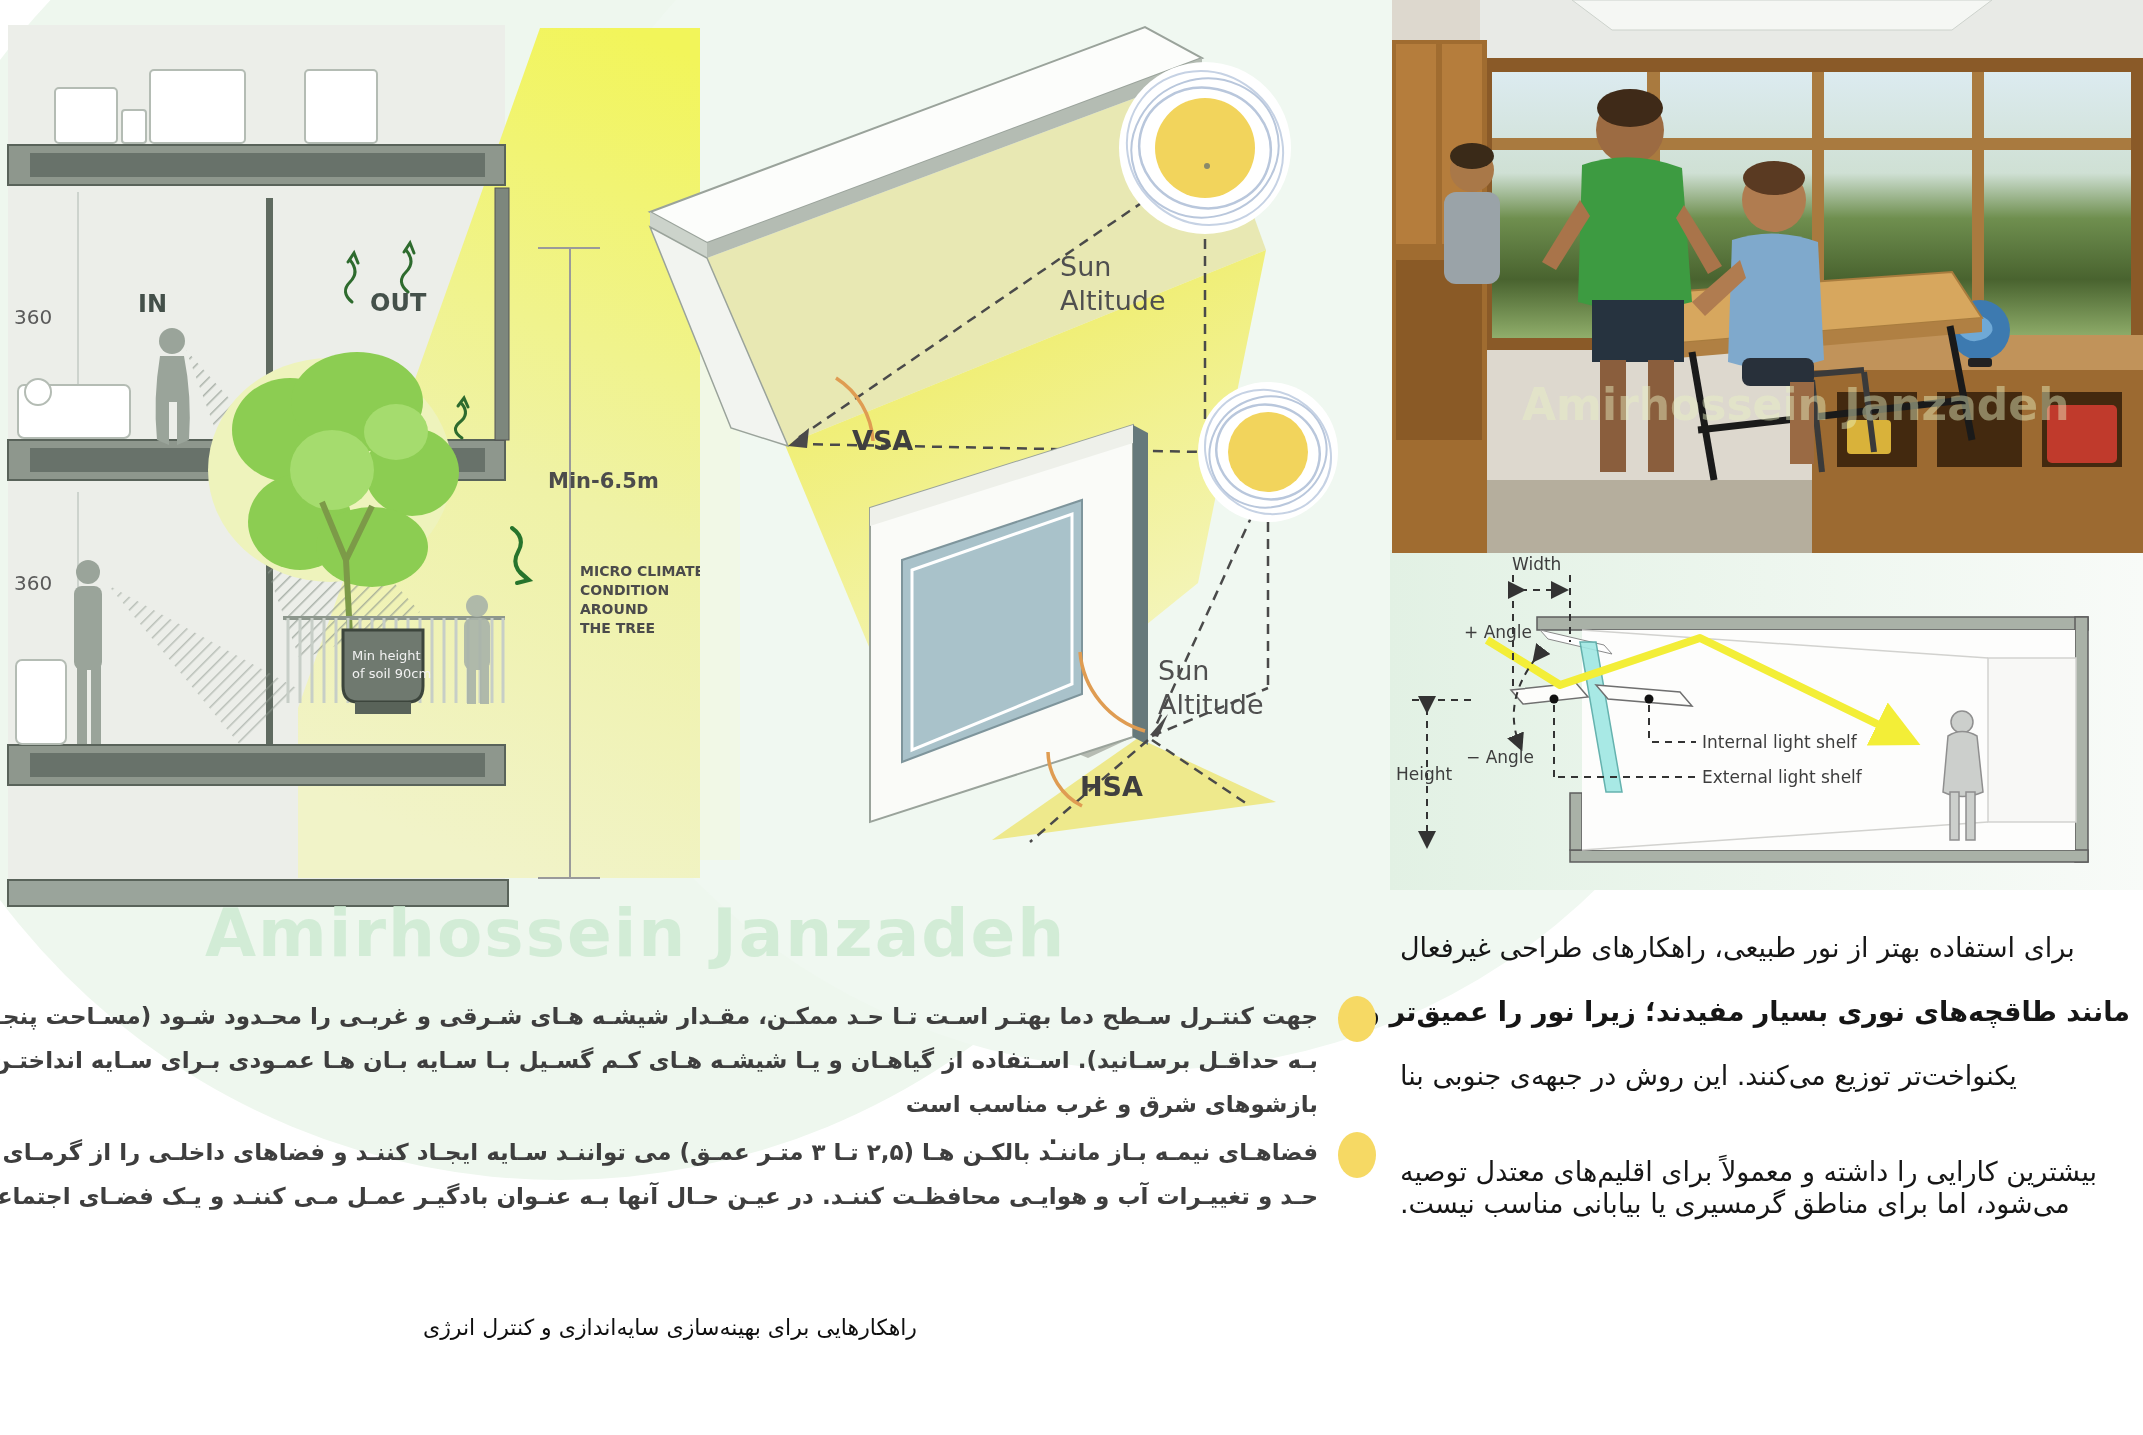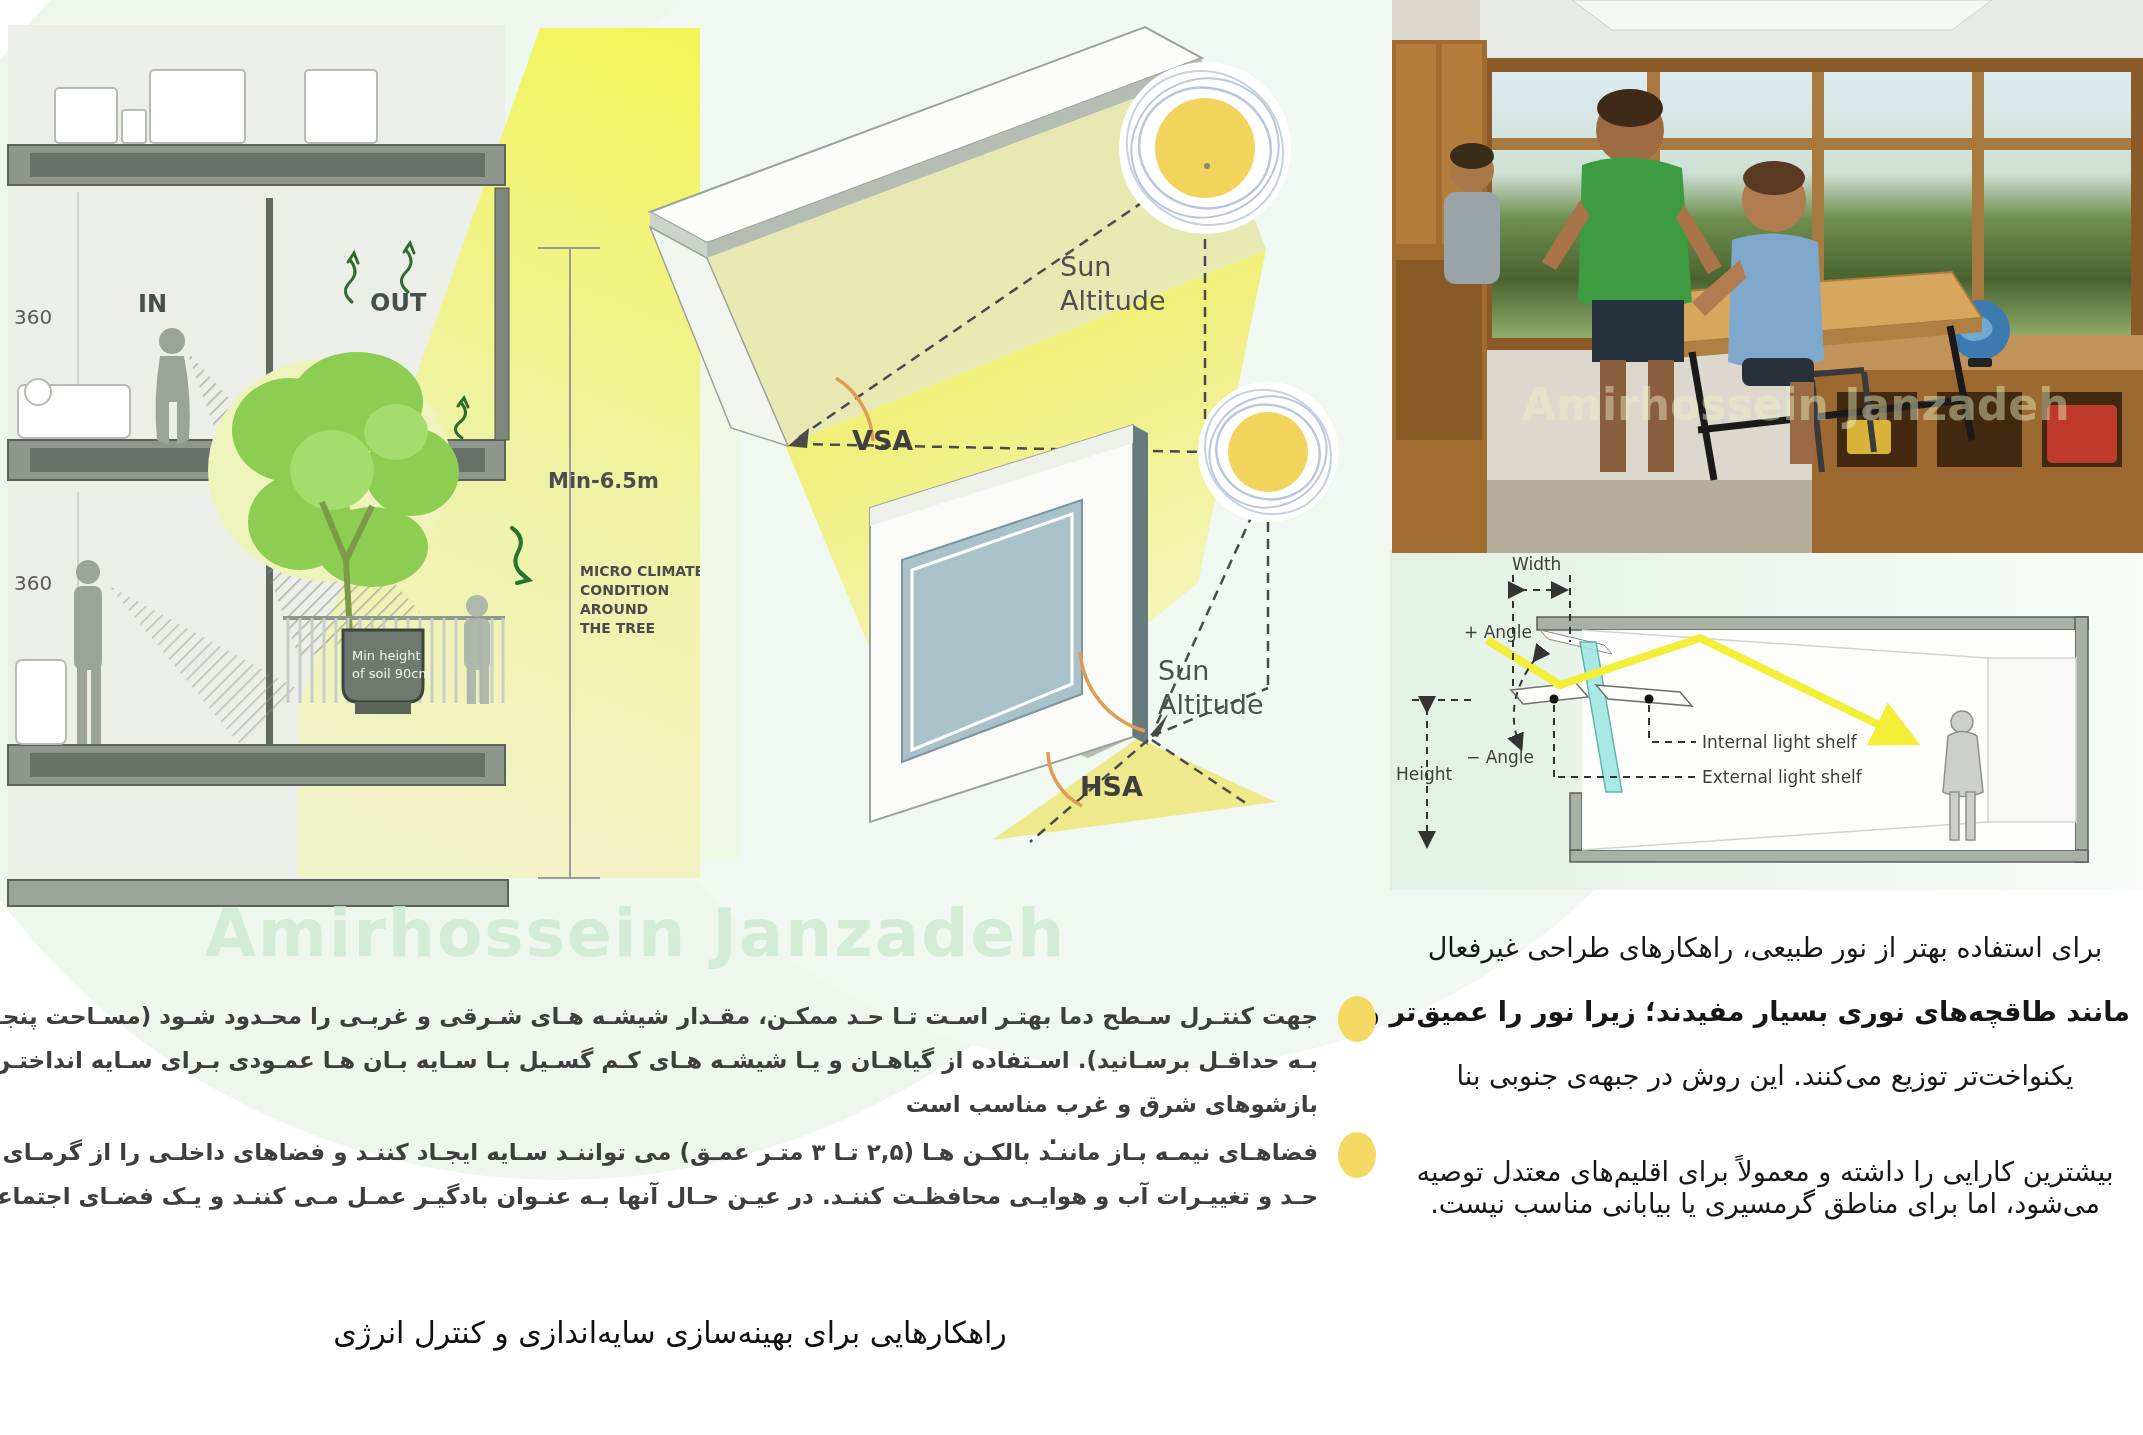--- a/index.html
+++ b/index.html
@@ -1,26 +1,26 @@
 <!DOCTYPE html>
 <html><head>
 <meta charset="utf-8">
 <style>
   html,body{margin:0;padding:0;background:#ffffff;}
   #canvas{position:relative;width:2143px;height:1435px;background:#ffffff;overflow:hidden;
           font-family:"DejaVu Sans",sans-serif;}
   .abs{position:absolute;}
   .bgcircle{border-radius:50%;background:#eef7ee;}
   svg text{font-family:"DejaVu Sans",sans-serif;}
-  .rp-line{position:absolute;width:730px;text-align:center;font-size:27px;color:#161616;
+  .rp-line{position:absolute;width:730px;text-align:left;font-size:27px;color:#161616;
            white-space:nowrap;direction:rtl;}
   .bullet-line{position:relative;text-align:right;font-weight:700;font-size:23px;line-height:44px;
                color:#3e3e3e;white-space:nowrap;direction:rtl;}
   .bullet-dot{position:absolute;width:38px;height:46px;border-radius:50%;background:#f6d964;}
-  .caption{position:absolute;text-align:center;font-size:30px;color:#0f0f0f;direction:rtl;white-space:nowrap;}
+  .caption{position:absolute;text-align:center;font-size:22px;color:#0f0f0f;direction:rtl;white-space:nowrap;}
   .watermark-text{position:absolute;font-size:66px;font-weight:700;letter-spacing:2px;
                   color:rgba(205,234,209,0.85);z-index:40;pointer-events:none;white-space:nowrap;}
   .ghost{position:absolute;background:rgba(243,247,200,0.38);z-index:1;}
 </style>
 </head>
 <body>
 
 <div id="canvas">
 
   <div class="abs bgcircle" style="left:-140px;top:-220px;width:1400px;height:1400px;"></div>

